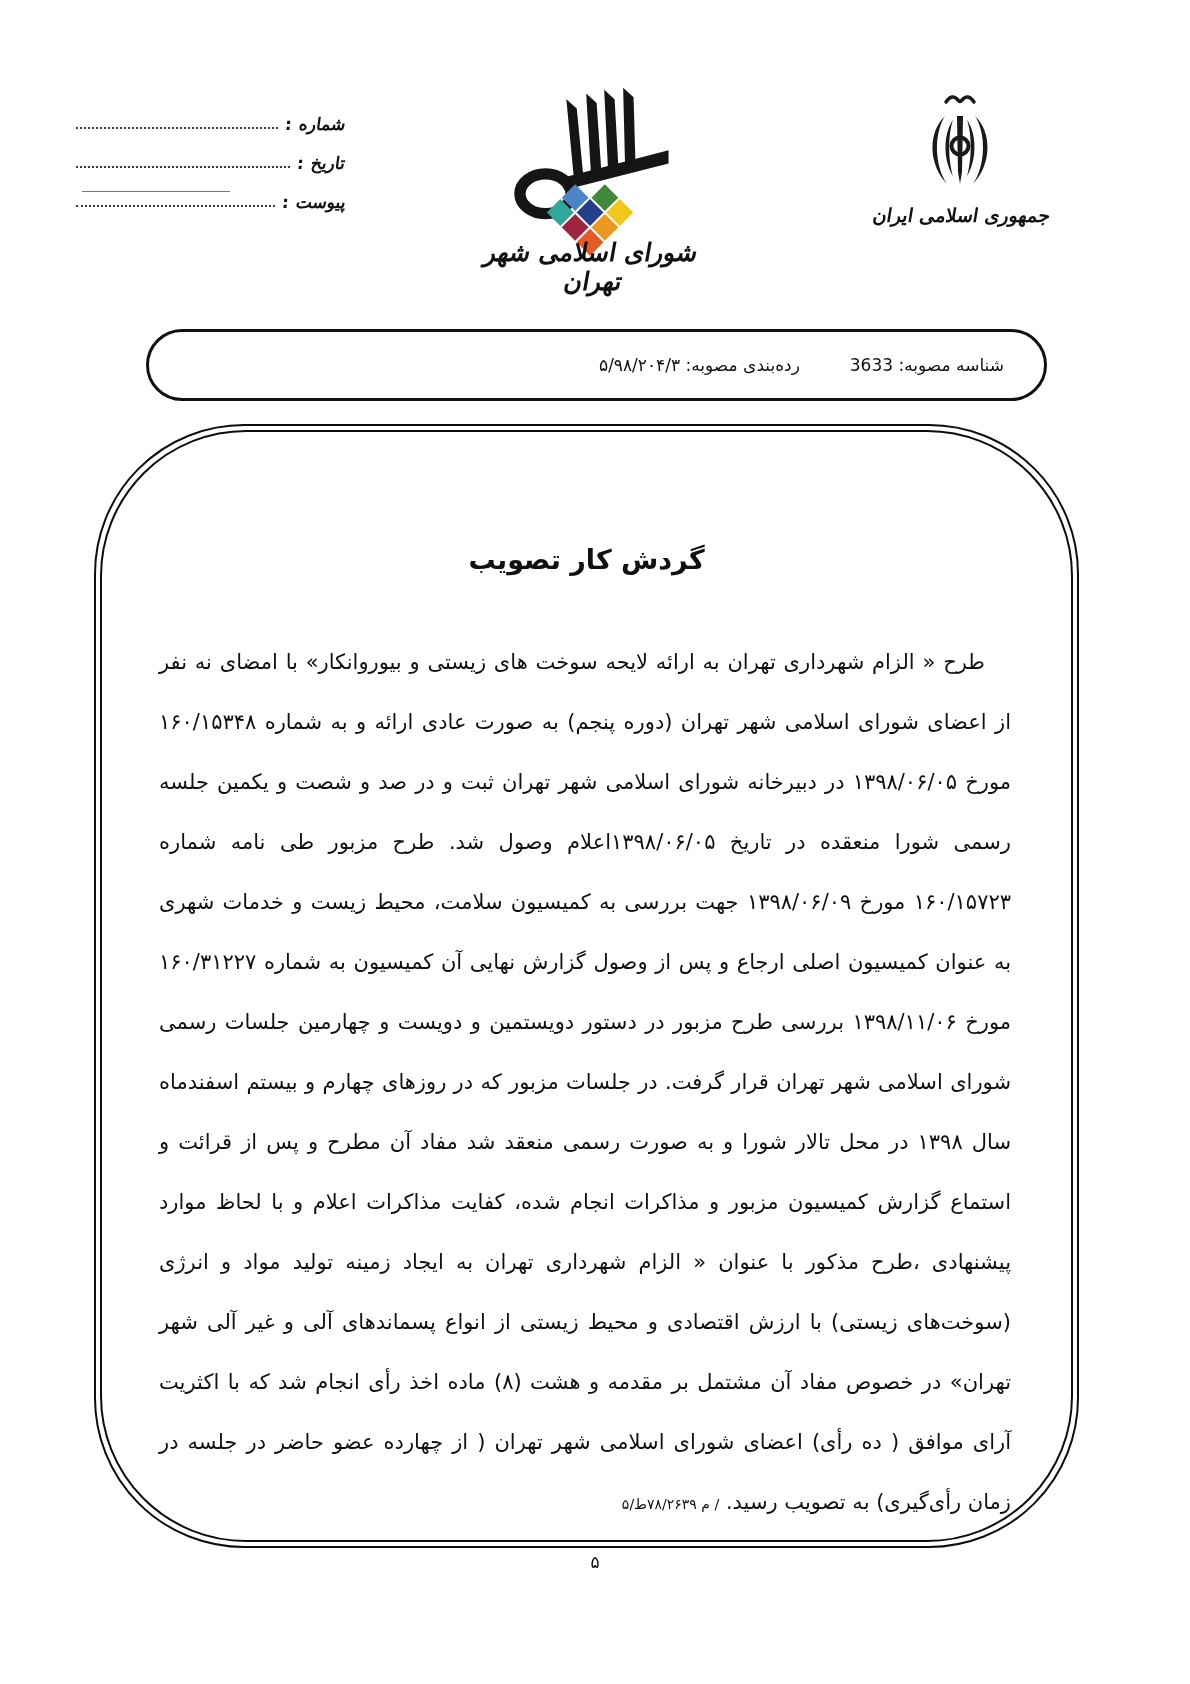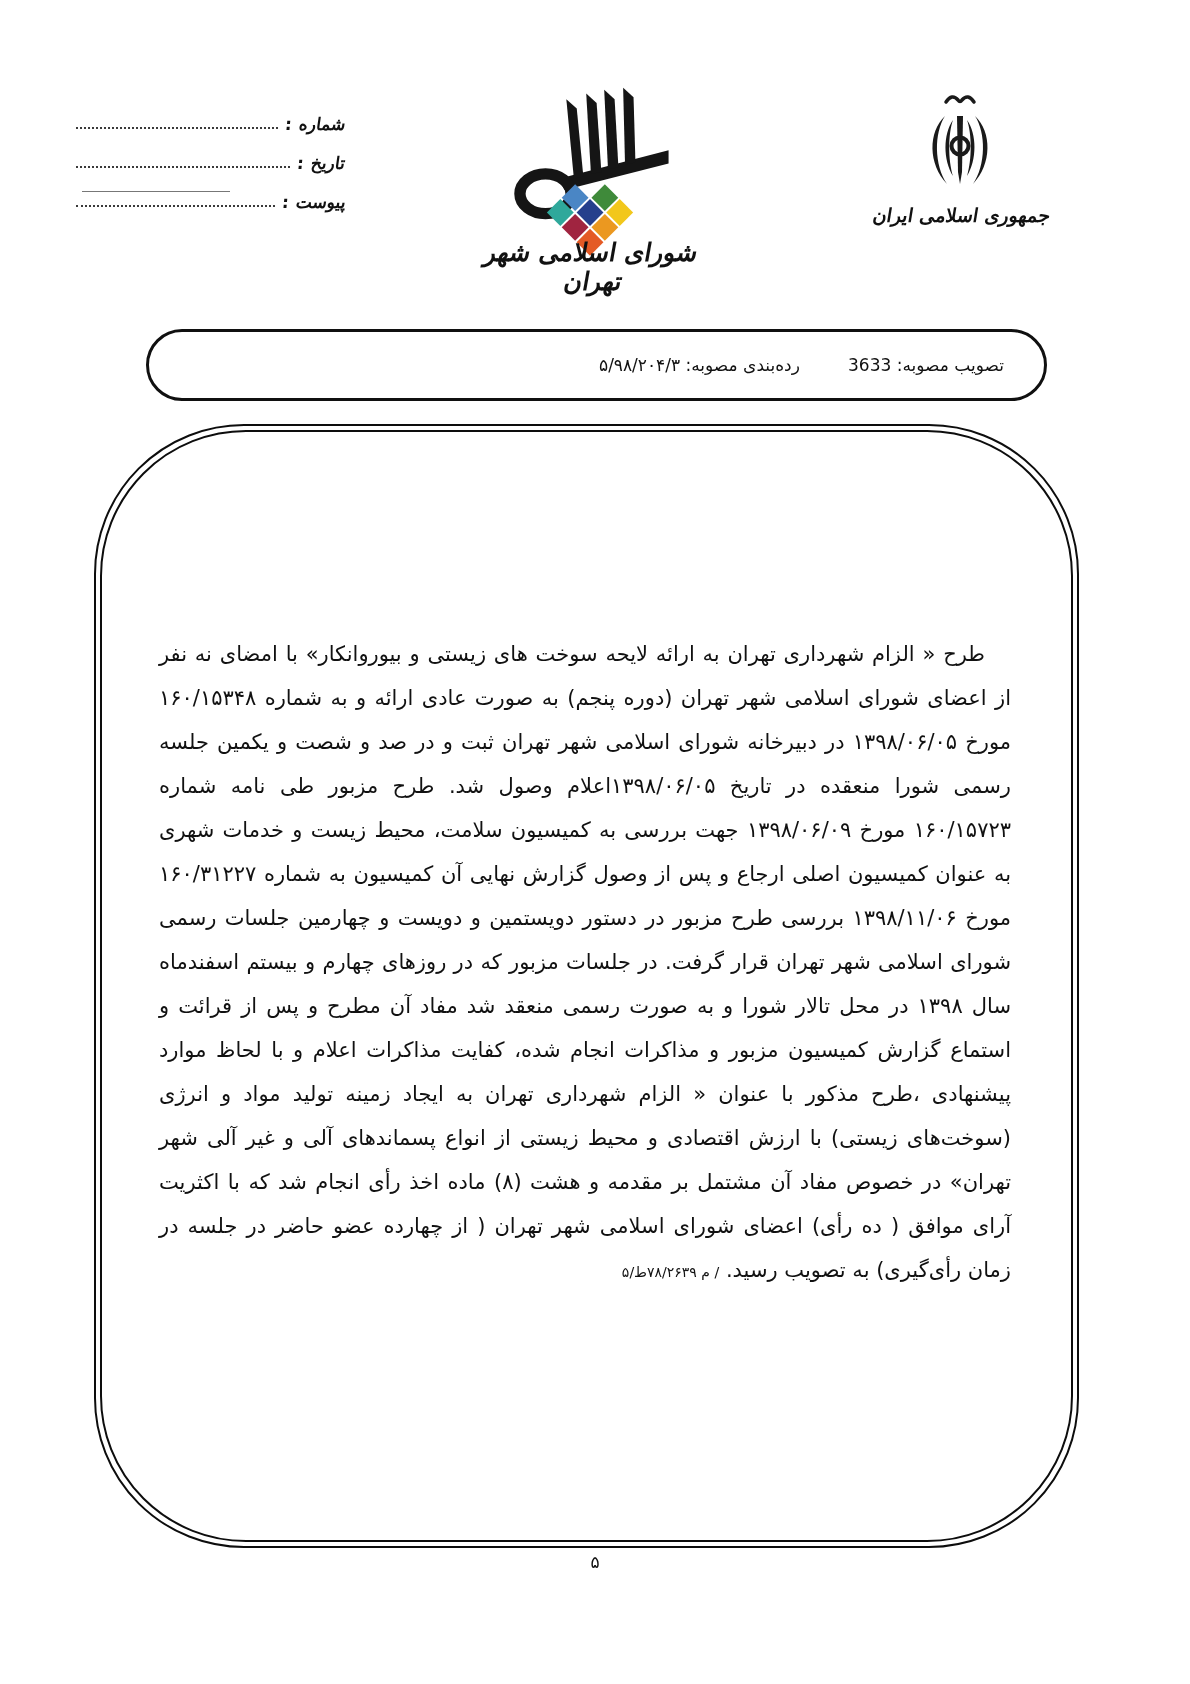--- a/index.html
+++ b/index.html
@@ -44,21 +44,21 @@
   .content-box-inner{
     position:absolute;left:4px;top:4px;right:4px;bottom:4px;
     border:2px solid #0d0d0d;border-radius:146px;
   }
   .doc-title{
     position:absolute;top:118px;left:0;width:100%;text-align:center;
     font-size:27px;font-weight:bold;letter-spacing:1px;direction:rtl;
   }
   .doc-body{
     position:absolute;top:206px;right:66px;width:852px;
-    direction:rtl;text-align:justify;font-size:21px;line-height:44px;
+    direction:rtl;text-align:justify;font-size:21px;line-height:60px;
     text-indent:26px;margin:0;
   }
   .doc-ref{font-size:14px;font-weight:normal;white-space:nowrap;}
   
   .page-num{position:absolute;left:0;top:1552px;width:100%;text-align:center;font-size:17px;}
 </style>
 </head>
 <body>
 
 <div class="page">
@@ -114,29 +114,30 @@
         <path d="M51 28 C 61 42 61 68 51 84 C 56 68 56 42 51 28 Z"></path>
         <path d="M59 24 C 76 40 76 72 57 92 C 70 73 70 41 59 24 Z"></path>
       </g>
       <circle cx="44" cy="54" r="8.5" fill="none" stroke="#1a1a1a" stroke-width="4"></circle>
     </svg>
     <div class="emblem-name">جمهوری اسلامی ایران</div>
   </div>
 
   <div class="meta-bar">
     <span class="meta-item meta-id">
-      <span>تصویب مصوبه:</span>
+      <span>شناسه مصوبه:</span>
       <span>3633</span>
     </span>
     <span class="meta-item meta-class">
       <span>رده‌بندی مصوبه:</span>
       <span>۵/۹۸/۲۰۴/۳</span>
     </span>
   </div>
 
   <div class="content-box">
     <div class="content-box-inner"></div>
+    <div class="doc-title">گردش کار تصویب</div>
     <p class="doc-body"><span>طرح « الزام شهرداری تهران به ارائه لایحه سوخت های زیستی و بیوروانکار» با امضای نه نفر از اعضای شورای اسلامی شهر تهران (دوره پنجم)  به صورت عادی ارائه و به شماره ۱۶۰/۱۵۳۴۸ مورخ ۱۳۹۸/۰۶/۰۵ در دبیرخانه شورای اسلامی شهر تهران ثبت و در صد و شصت و یکمین جلسه رسمی شورا منعقده در تاریخ ۱۳۹۸/۰۶/۰۵اعلام وصول شد. طرح مزبور طی نامه شماره ۱۶۰/۱۵۷۲۳ مورخ ۱۳۹۸/۰۶/۰۹ جهت بررسی به کمیسیون سلامت، محیط زیست و خدمات شهری به عنوان کمیسیون اصلی ارجاع و پس از وصول گزارش نهایی آن کمیسیون به شماره ۱۶۰/۳۱۲۲۷ مورخ ۱۳۹۸/۱۱/۰۶ بررسی طرح مزبور در دستور دویستمین و دویست و چهارمین جلسات رسمی شورای اسلامی شهر تهران قرار گرفت. در جلسات مزبور که در روزهای چهارم و بیستم اسفندماه سال ۱۳۹۸ در محل تالار شورا و به صورت رسمی منعقد شد مفاد آن مطرح و پس از قرائت و استماع گزارش کمیسیون مزبور و مذاکرات انجام شده، کفایت مذاکرات اعلام و با لحاظ موارد پیشنهادی ،طرح مذکور با عنوان « الزام شهرداری تهران به ایجاد زمینه تولید مواد و انرژی (سوخت‌های زیستی) با ارزش اقتصادی و محیط زیستی از انواع پسماندهای آلی و غیر آلی شهر تهران»  در خصوص مفاد آن مشتمل بر مقدمه و هشت (۸) ماده اخذ رأی انجام شد که با اکثریت آرای موافق ( ده رأی) اعضای شورای اسلامی شهر تهران ( از چهارده عضو حاضر در جلسه در زمان رأی‌گیری)  به تصویب رسید.</span> <span class="doc-ref">/ م ۷۸/۲۶۳۹ط/۵</span></p>
   </div>
 
   <div class="page-num">۵</div>
 
 </div>
 
 </body></html>

